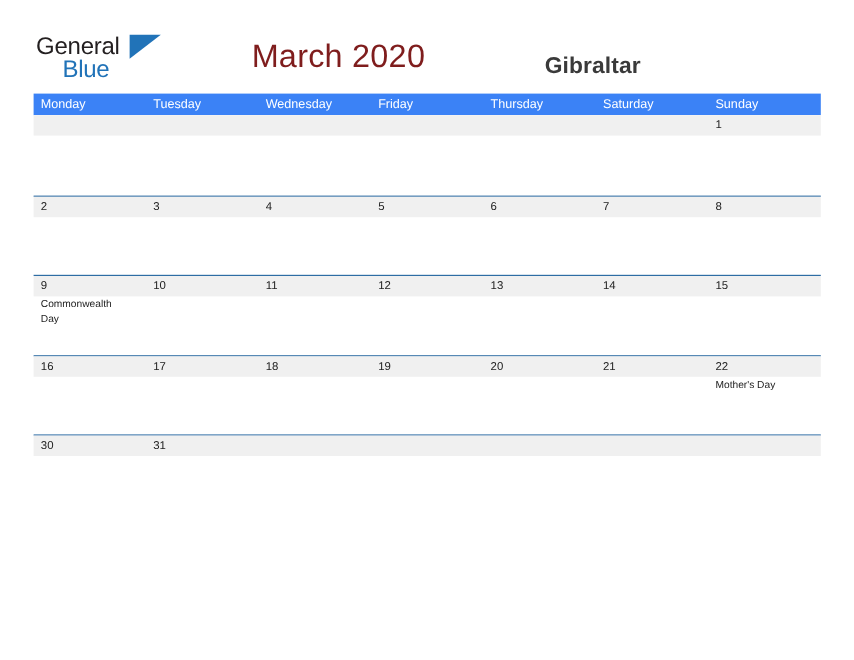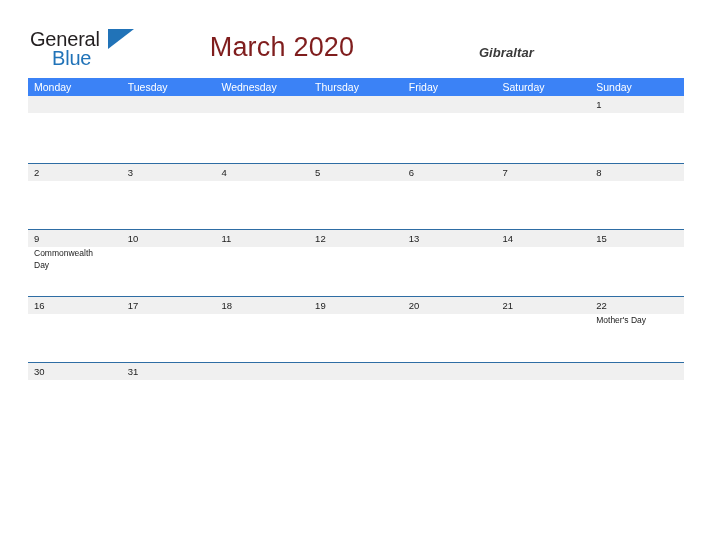--- a/index.html
+++ b/index.html
@@ -85,25 +85,24 @@
     font-size: 27px;
     color: #7f1d1d;
     font-weight: normal;
     letter-spacing: 0.2px;
   }
 
   .region-label {
     position: absolute;
     right: 30px;
     top: 45px;
-    font-size: 13px;
+    font-size: 19px;
     font-weight: bold;
     color: #3a3a3a;
     letter-spacing: 0.1px;
-    font-style: italic;
   }
 
   
   .calendar {
     position: absolute;
     left: 28px;
     top: 78px;
     width: 656px;
   }
 
@@ -198,22 +197,22 @@
     <div class="cal-title">March 2020</div>
 
     <div class="region-label">Gibraltar</div>
   </div>
 
   <div class="calendar">
     <div class="weekday-row">
         <div class="weekday-cell">Monday</div>
         <div class="weekday-cell">Tuesday</div>
         <div class="weekday-cell">Wednesday</div>
+        <div class="weekday-cell">Friday</div>
         <div class="weekday-cell">Thursday</div>
-        <div class="weekday-cell">Friday</div>
         <div class="weekday-cell">Saturday</div>
         <div class="weekday-cell">Sunday</div>
       </div>
     <div class="weeks">
         <div class="week-row first">
           <div class="band"></div>
           <div class="days">
             <div class="day-cell empty">
               <div class="day-num"></div>
             </div>

